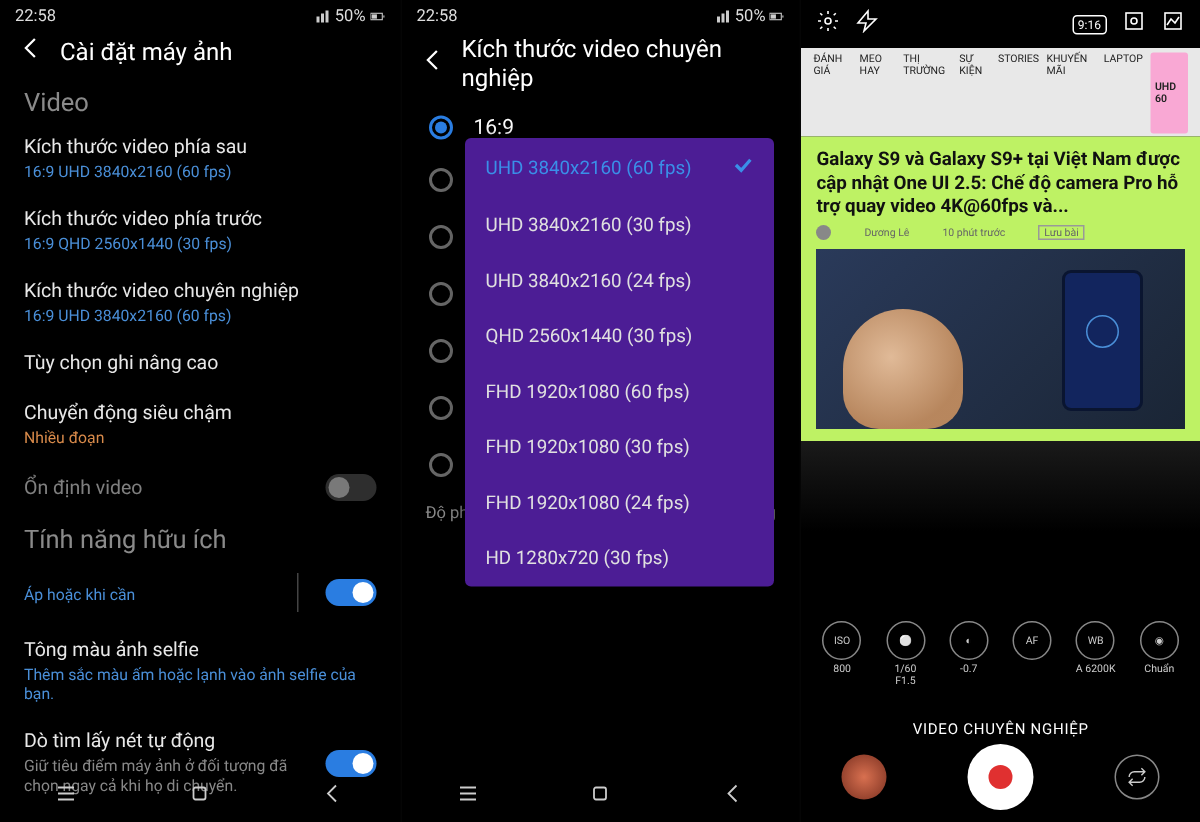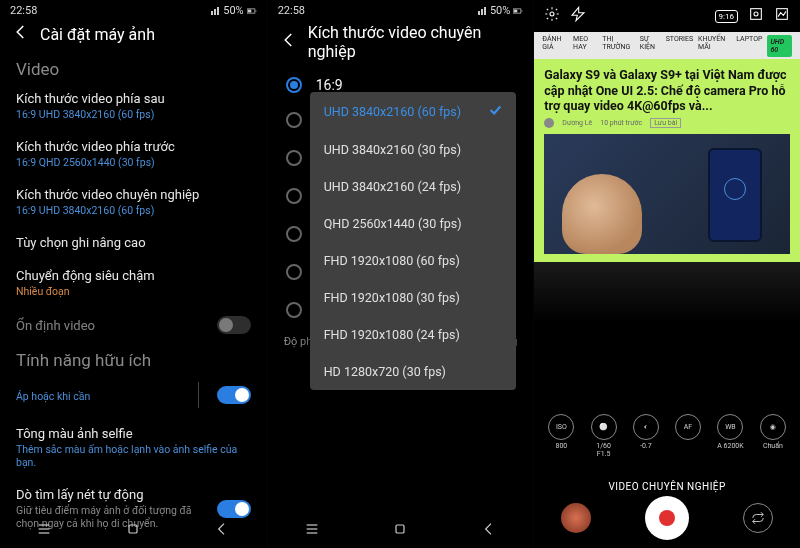--- a/index.html
+++ b/index.html
@@ -41,50 +41,50 @@
   
   .navbar { position:absolute; bottom:0; left:0; right:0; height:34px; display:flex; justify-content:space-around; align-items:center; }
   .navbar svg { width:16px; height:16px; stroke:#ccc; fill:none; stroke-width:1.8; }
 
   
   .aspect-row { display:flex; align-items:center; gap:14px; padding:8px 18px; }
   .radio { width:16px; height:16px; border:2px solid #666; border-radius:50%; position:relative; flex-shrink:0; }
   .radio.sel { border-color:#2a7de1; }
   .radio.sel::after { content:""; position:absolute; inset:2px; background:#2a7de1; border-radius:50%; }
   .aspect-label { font-size:14px; }
-  .res-popup { position:absolute; left:42px; top:92px; width:206px; background:#404040; border-radius:4px; box-shadow:0 2px 12px rgba(0,0,0,0.6); overflow:hidden; }
+  .res-popup { position:absolute; left:42px; top:92px; width:206px; background:#4c1d95; border-radius:4px; box-shadow:0 2px 12px rgba(0,0,0,0.6); overflow:hidden; }
   .res-item { padding:11px 14px; font-size:12.5px; display:flex; justify-content:space-between; align-items:center; color:#e0e0e0; }
   .res-item.sel { color:#3a8fe8; }
   .check svg { width:14px; height:14px; stroke:#3a8fe8; fill:none; stroke-width:2.5; }
   .bg-hint { position:absolute; left:16px; right:16px; top:335px; font-size:11px; color:#888; line-height:1.3; }
 
   
   .cam-top { display:flex; justify-content:space-between; align-items:center; padding:6px 10px; }
   .cam-top-left, .cam-top-right { display:flex; gap:10px; align-items:center; }
   .topicon svg { width:16px; height:16px; stroke:#fff; fill:none; stroke-width:1.6; }
   .timer-badge { border:1px solid #fff; border-radius:3px; font-size:8px; padding:1px 3px; position:relative; }
   .browser-chrome { padding:3px 8px 2px; font-size:7px; color:#222; background:#e8e8e8; display:flex; gap:5px; }
   .article-card { background:#bef264; color:#111; padding:8px 10px; }
   .article-title { font-size:12.5px; font-weight:700; line-height:1.25; }
-  .article-meta { font-size:7px; color:#666; margin-top:4px; display:flex; gap:8px; align-items:center; }
+  .article-meta { font-size:7px; color:#666; margin-top:4px; display:flex; gap:22px; align-items:center; }
   .article-img { width:100%; height:120px; background:linear-gradient(135deg,#2a3a5a,#1a2535); margin-top:6px; position:relative; overflow:hidden; }
   .phone-mock { position:absolute; right:28px; top:14px; width:54px; height:94px; background:#12255e; border-radius:6px; border:2px solid #0a1530; }
   .phone-mock::after { content:""; position:absolute; left:50%; top:28px; transform:translateX(-50%); width:20px; height:20px; border:1.5px solid #4a8fd8; border-radius:50%; }
   .hand { position:absolute; left:18px; bottom:0; width:80px; height:80px; background:radial-gradient(ellipse at 40% 40%, #f5c9a0, #c89060 70%); border-radius:50% 50% 30% 30%; opacity:0.9; }
   .pro-strip { position:absolute; bottom:90px; left:0; right:0; display:flex; justify-content:space-around; align-items:flex-start; padding:0 6px; }
   .pro-ctrl { text-align:center; color:#ccc; font-size:7px; }
   .pro-ctrl .ring { width:26px; height:26px; border:1px solid #888; border-radius:50%; display:flex; align-items:center; justify-content:center; font-size:7px; margin:0 auto 2px; }
   .mode-row { position:absolute; bottom:56px; left:0; right:0; text-align:center; font-size:10px; letter-spacing:0.5px; color:#fff; }
   .shutter-row { position:absolute; bottom:8px; left:0; right:0; display:flex; justify-content:space-around; align-items:center; }
   .thumb { width:30px; height:30px; border-radius:50%; background:radial-gradient(circle,#d87050,#7a3020); }
   .shutter { width:44px; height:44px; background:#fff; border-radius:50%; display:flex; align-items:center; justify-content:center; }
   .shutter::after { content:""; width:16px; height:16px; background:#e03030; border-radius:50%; }
   .switch-cam { width:30px; height:30px; border:1.5px solid #888; border-radius:50%; display:flex; align-items:center; justify-content:center; }
   .switch-cam svg { width:14px; height:14px; stroke:#ccc; fill:none; stroke-width:1.6; }
-  .uhd-badge { background:#22c55e; color:#222; font-size:7px; padding:3px 3px; border-radius:2px; font-weight:600;font-style:italic; }
+  .uhd-badge { background:#f9a8d4; color:#222; font-size:7px; padding:19px 3px; border-radius:2px; font-weight:600; }
   .res-bgrow { display:flex; align-items:center; gap:14px; padding:11px 18px; }
 </style>
 </head>
 <body>
 
 <div class="panel">
   <div class="status">
     <span>22:58</span>
     <div class="right">
       <svg viewBox="0 0 10 10">

